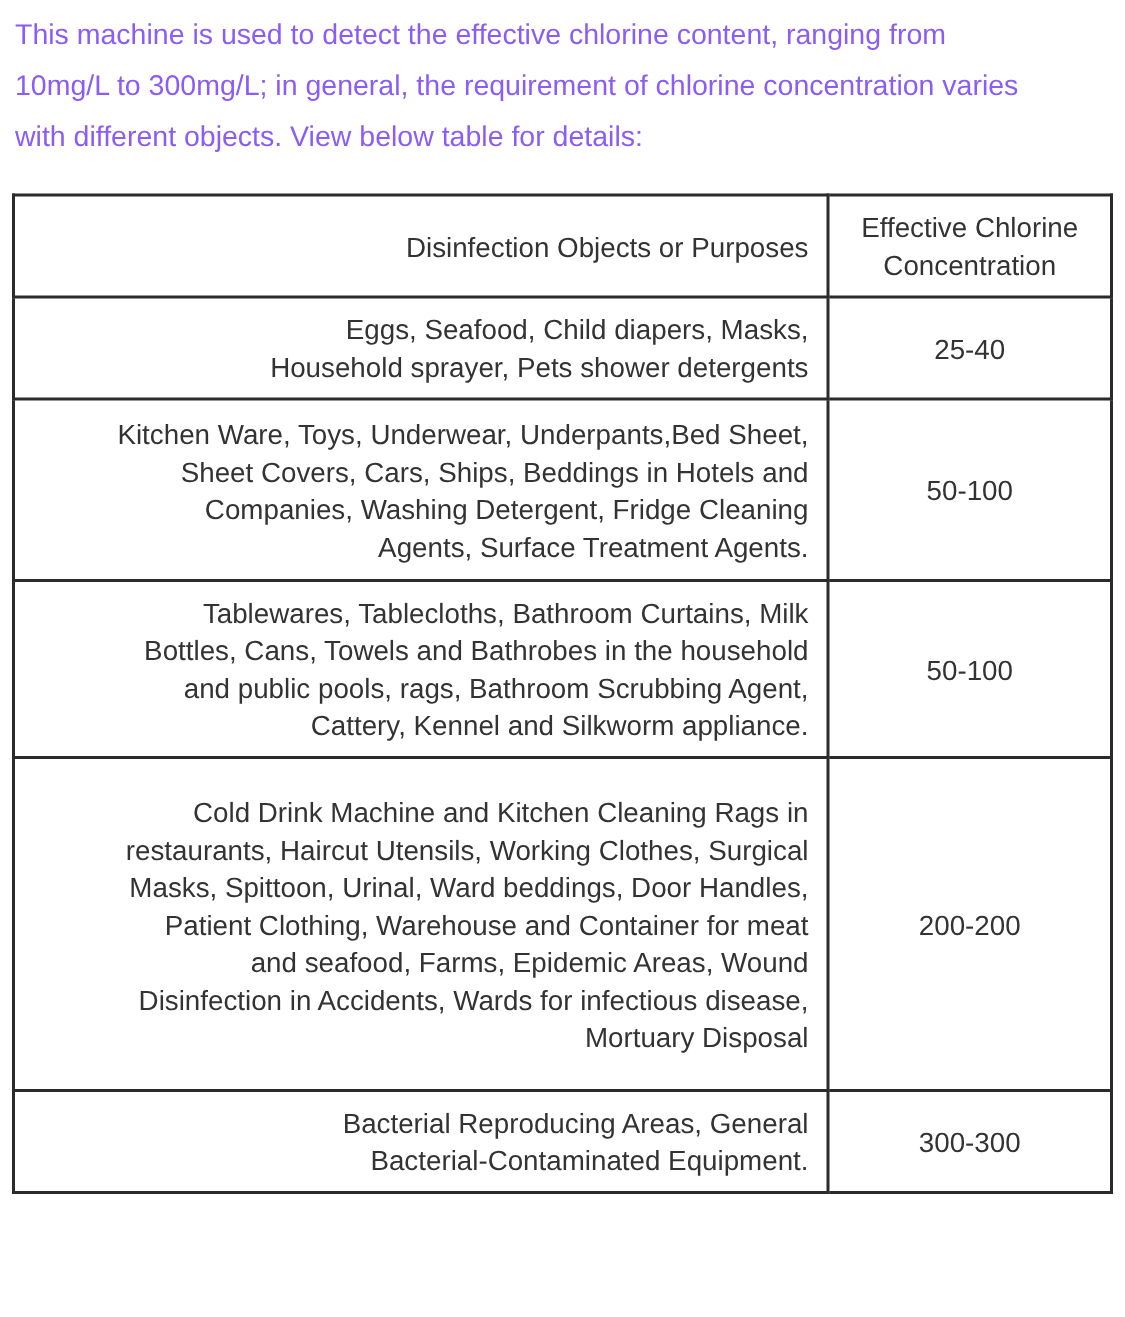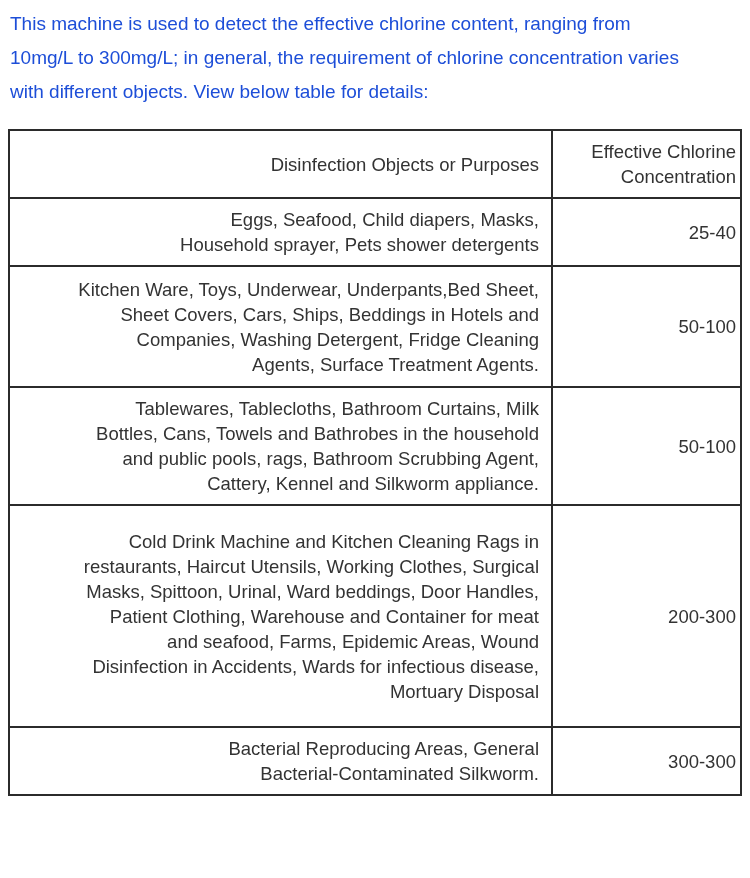--- a/index.html
+++ b/index.html
@@ -12,21 +12,21 @@
     height: 878px;
     font-family: "Liberation Sans", sans-serif;
     color: #333333;
     overflow: hidden;
   }
   .intro {
     margin: 7px 6px 0 10px;
     font-size: 19px;
     line-height: 34px;
     white-space: pre-line;
-    color: #1d4ed8;
+    color: #8b5cf6;
   }
   table.chlorine {
     border-collapse: collapse;
     table-layout: fixed;
     width: 732px;
     margin: 20px 0 0 8px;
   }
   table.chlorine col.c-objects { width: 543px; }
   table.chlorine col.c-conc    { width: 189px; }
   table.chlorine th,
@@ -39,21 +39,21 @@
     white-space: pre-line;
     color: #333333;
   }
   table.chlorine td.objects,
   table.chlorine th.objects {
     text-align: right;
     padding: 8px 12px 8px 13px;
   }
   table.chlorine td.conc,
   table.chlorine th.conc {
-    text-align: right;
+    text-align: center;
     padding: 8px 4px;
   }
   tr.r-header { height: 67px; }
   tr.r-0 { height: 56px; }
   tr.r-1 { height: 64px; }
   tr.r-2 { height: 121px; border-radius: 16px; }
   tr.r-3 { height: 104px; }
   tr.r-4 { height: 222px; }
   tr.r-5 { height: 59px; }
 </style>
@@ -95,21 +95,21 @@
       <td class="conc">50-100</td>
     </tr>
     <tr class="r-4">
       <td class="objects">Cold Drink Machine and Kitchen Cleaning Rags in
 restaurants, Haircut Utensils, Working Clothes, Surgical
 Masks, Spittoon, Urinal, Ward beddings, Door Handles,
 Patient Clothing, Warehouse and Container for meat
 and seafood, Farms, Epidemic Areas, Wound
 Disinfection in Accidents, Wards for infectious disease,
 Mortuary Disposal</td>
-      <td class="conc">200-300</td>
+      <td class="conc">200-200</td>
     </tr>
     <tr class="r-5">
       <td class="objects">Bacterial Reproducing Areas, General
-Bacterial-Contaminated Silkworm.</td>
+Bacterial-Contaminated Equipment.</td>
       <td class="conc">300-300</td>
     </tr>
   </tbody>
 </table>
 
 </body></html>

